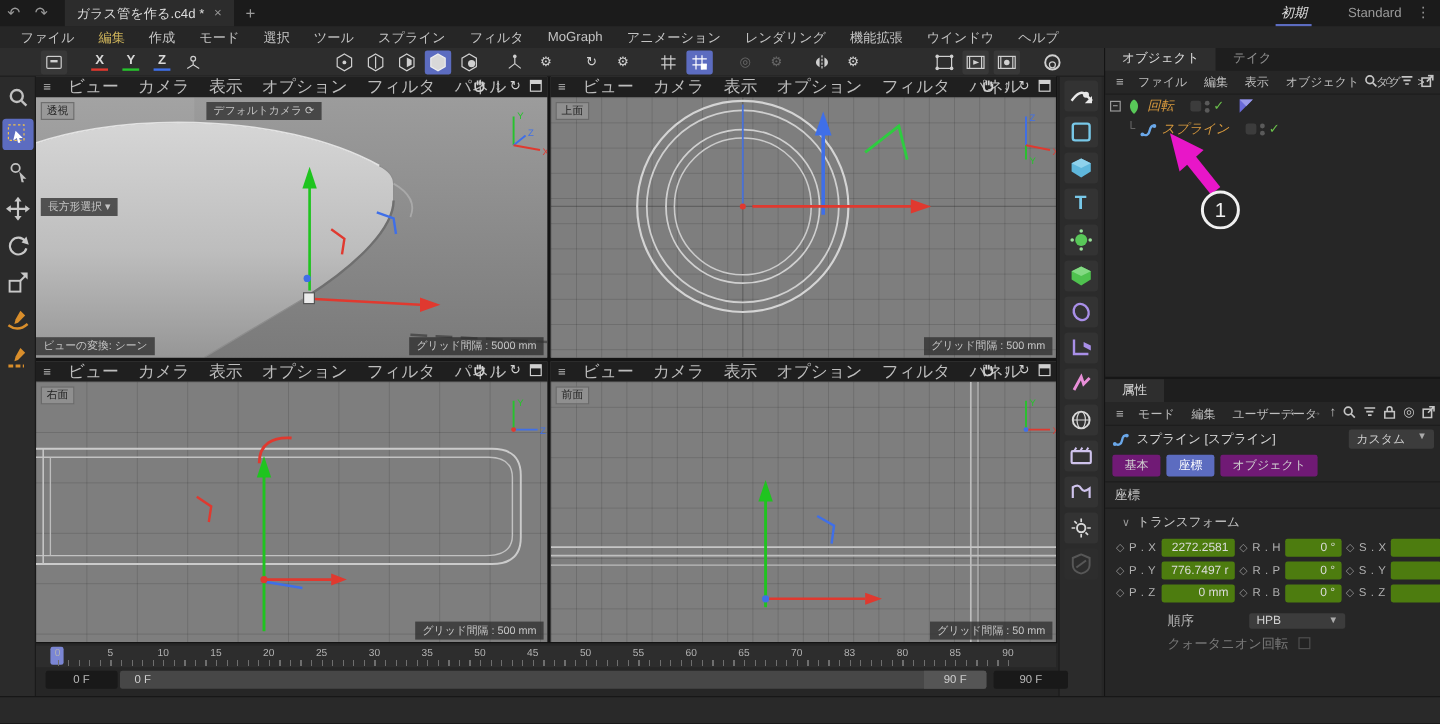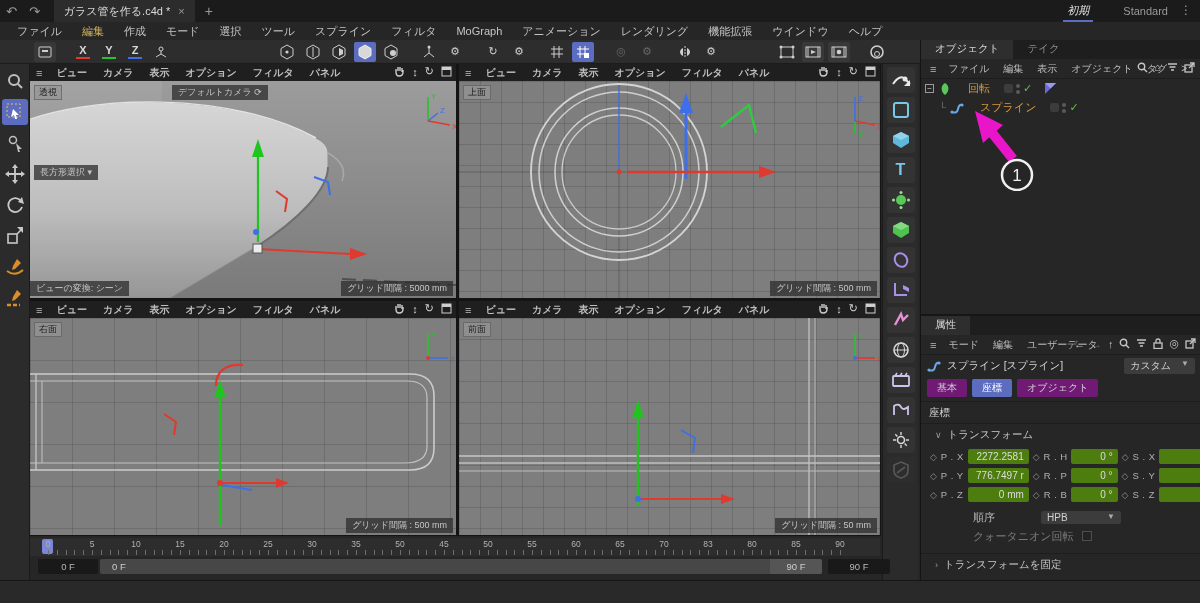--- a/index.html
+++ b/index.html
@@ -37,21 +37,21 @@
 
   
   .lefttools{ position:absolute; left:0; top:64px; width:30px; height:516px; background:#2b2b2b; border-right:1px solid #1a1a1a; display:flex; flex-direction:column; align-items:center; padding-top:4px; gap:5px; }
   .ltool{ width:26px; height:26px; border-radius:3px; display:flex; align-items:center; justify-content:center; }
   .ltool.on{ background:#5c6cc0; }
 
   
   .vp{ position:absolute; background:#7f7f7f; }
   .vp-head{ position:absolute; left:0; top:0; right:0; height:17px; background:#1f1f1f; display:flex; align-items:center; gap:0; padding-left:4px; z-index:5; }
   .vp-head .burger{ color:#bbb; font-size:11px; margin:0 6px 0 2px; }
-  .vp-head .mi{ color:#bdbdbd; font-size:10px; padding:0 8px; white-space:nowrap;font-weight:bold; }
+  .vp-head .mi{ color:#bdbdbd; font-size:14px; padding:0 8px; white-space:nowrap; }
   .vp-icons{ position:absolute; right:4px; top:1px; display:flex; gap:7px; align-items:center; color:#cfcfcf; font-size:11px; }
   .vp-body{ position:absolute; left:0; top:17px; right:0; bottom:0; overflow:hidden; }
   .grid-s{ background-color:#7e7e7e;
     background-image:linear-gradient(rgba(0,0,0,.13) 1px,transparent 1px),linear-gradient(90deg,rgba(0,0,0,.13) 1px,transparent 1px);
     background-size:21px 21px; }
   .grid-l{ background-color:#7e7e7e;
     background-image:linear-gradient(rgba(0,0,0,.13) 1px,transparent 1px),linear-gradient(90deg,rgba(0,0,0,.13) 1px,transparent 1px);
     background-size:42px 42px; }
   .persp-bg{ background:linear-gradient(#9c9c9c,#7a7a7a); }
   .vp-label{ position:absolute; left:4px; top:4px; background:rgba(150,150,150,.75); color:#222; font-size:9px; padding:0 4px; border:1px solid rgba(70,70,70,.5); z-index:4; }
@@ -67,21 +67,21 @@
   .ptabs{ height:19px; background:#1e1e1e; display:flex; align-items:flex-end; }
   .ptab{ padding:2px 14px 3px; font-size:10.5px; color:#8f8f8f; }
   .ptab.active{ background:#2e2e2e; color:#dcdcdc; }
   .pmenu{ height:20px; display:flex; align-items:center; gap:0; padding-left:4px; border-bottom:1px solid #1d1d1d; position:relative; }
   .pmenu .burger{ color:#bbb; margin:0 5px; font-size:11px; }
   .pmenu .mi{ color:#bdbdbd; font-size:10px; padding:0 7px; white-space:nowrap; }
   .pmenu-icons{ position:absolute; right:5px; top:2px; display:flex; gap:6px; align-items:center; color:#c5c5c5; font-size:11px; }
 
   .om-tree{ position:relative; height:233px; background:#262626; }
   .tree-row{ display:flex; align-items:center; height:19px; gap:4px; padding-left:4px; }
-  .tree-row .tname{ color:#d89a3e; font-size:11px; margin-left:12px; }
+  .tree-row .tname{ color:#d89a3e; font-size:11px; margin-left:0;font-style:italic; }
   .tgl{ width:9px; height:9px; border:1px solid #9a9a9a; color:#cfcfcf; font-size:8px; line-height:7px; text-align:center; }
   .dotcol{ display:flex; align-items:center; gap:3px; margin-left:10px; }
   .minisq{ width:9px; height:9px; background:#3c3c3c; border-radius:2px; }
   .ddots{ display:flex; flex-direction:column; gap:2px; }
   .ddots i{ width:4px; height:4px; border-radius:50%; background:#5a5a5a; }
   .chk{ color:#6abf4b; font-size:11px; font-weight:bold; }
   .om-annot{ position:absolute; left:30px; top:22px; z-index:9; }
 
   
   .attr{ position:absolute; left:0; top:274px; width:280px; bottom:0; background:#262626; border-top:2px solid #161616; }
@@ -816,21 +816,20 @@
         <span class="olbl">順序</span>
         <span class="dd" style="width:80px; justify-content:space-between;">
             <span>HPB</span>
             <span class="car">▼</span>
           </span>
       </div>
       <div class="quat-row">
         <span>クォータニオン回転</span>
         <span class="cbx"></span>
       </div>
-      <div class="grp freeze"><span class="car">›</span><span>トランスフォームを固定</span></div>
     </div>
   </div>
 
   <div class="timeline">
     <div class="tl-ruler" id="tl-ruler">
       <div class="playhead"></div>
       <div class="tick-minor"></div>
     <span class="tick-num" style="left: 18px;">0</span>
         <span class="tick-num" style="left: 62px;">5</span>
         <span class="tick-num" style="left: 106px;">10</span>

